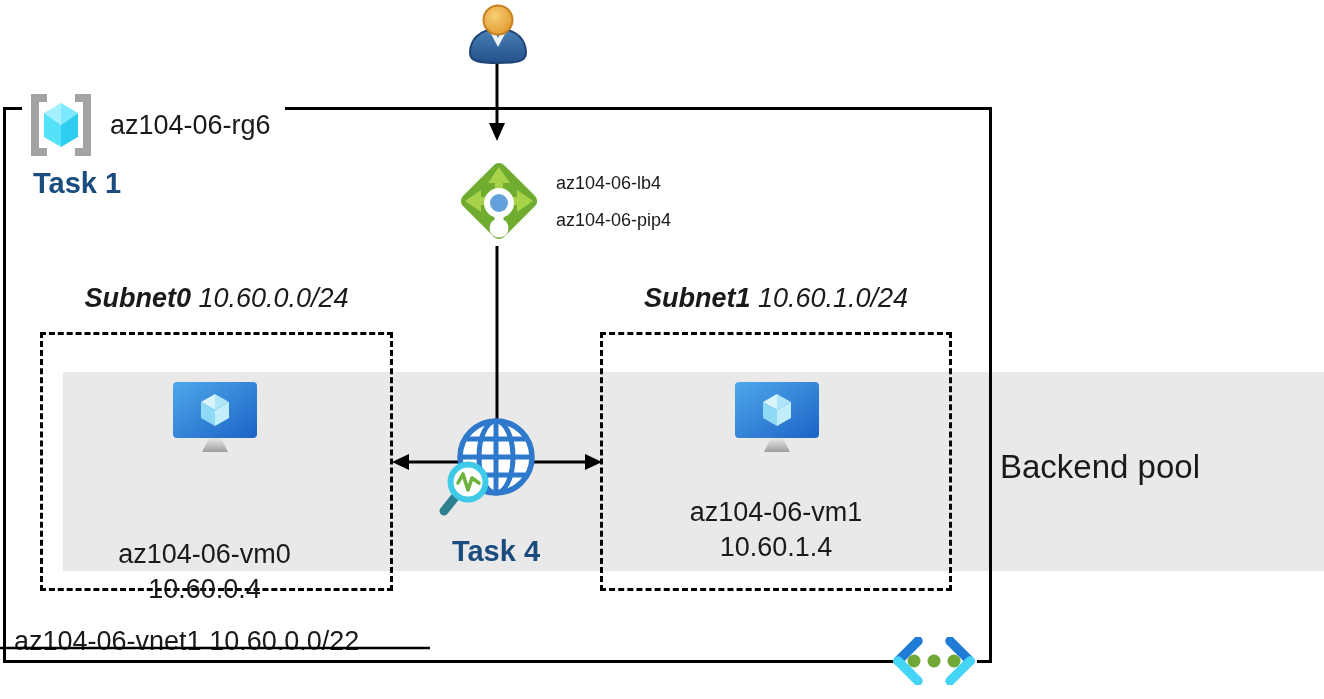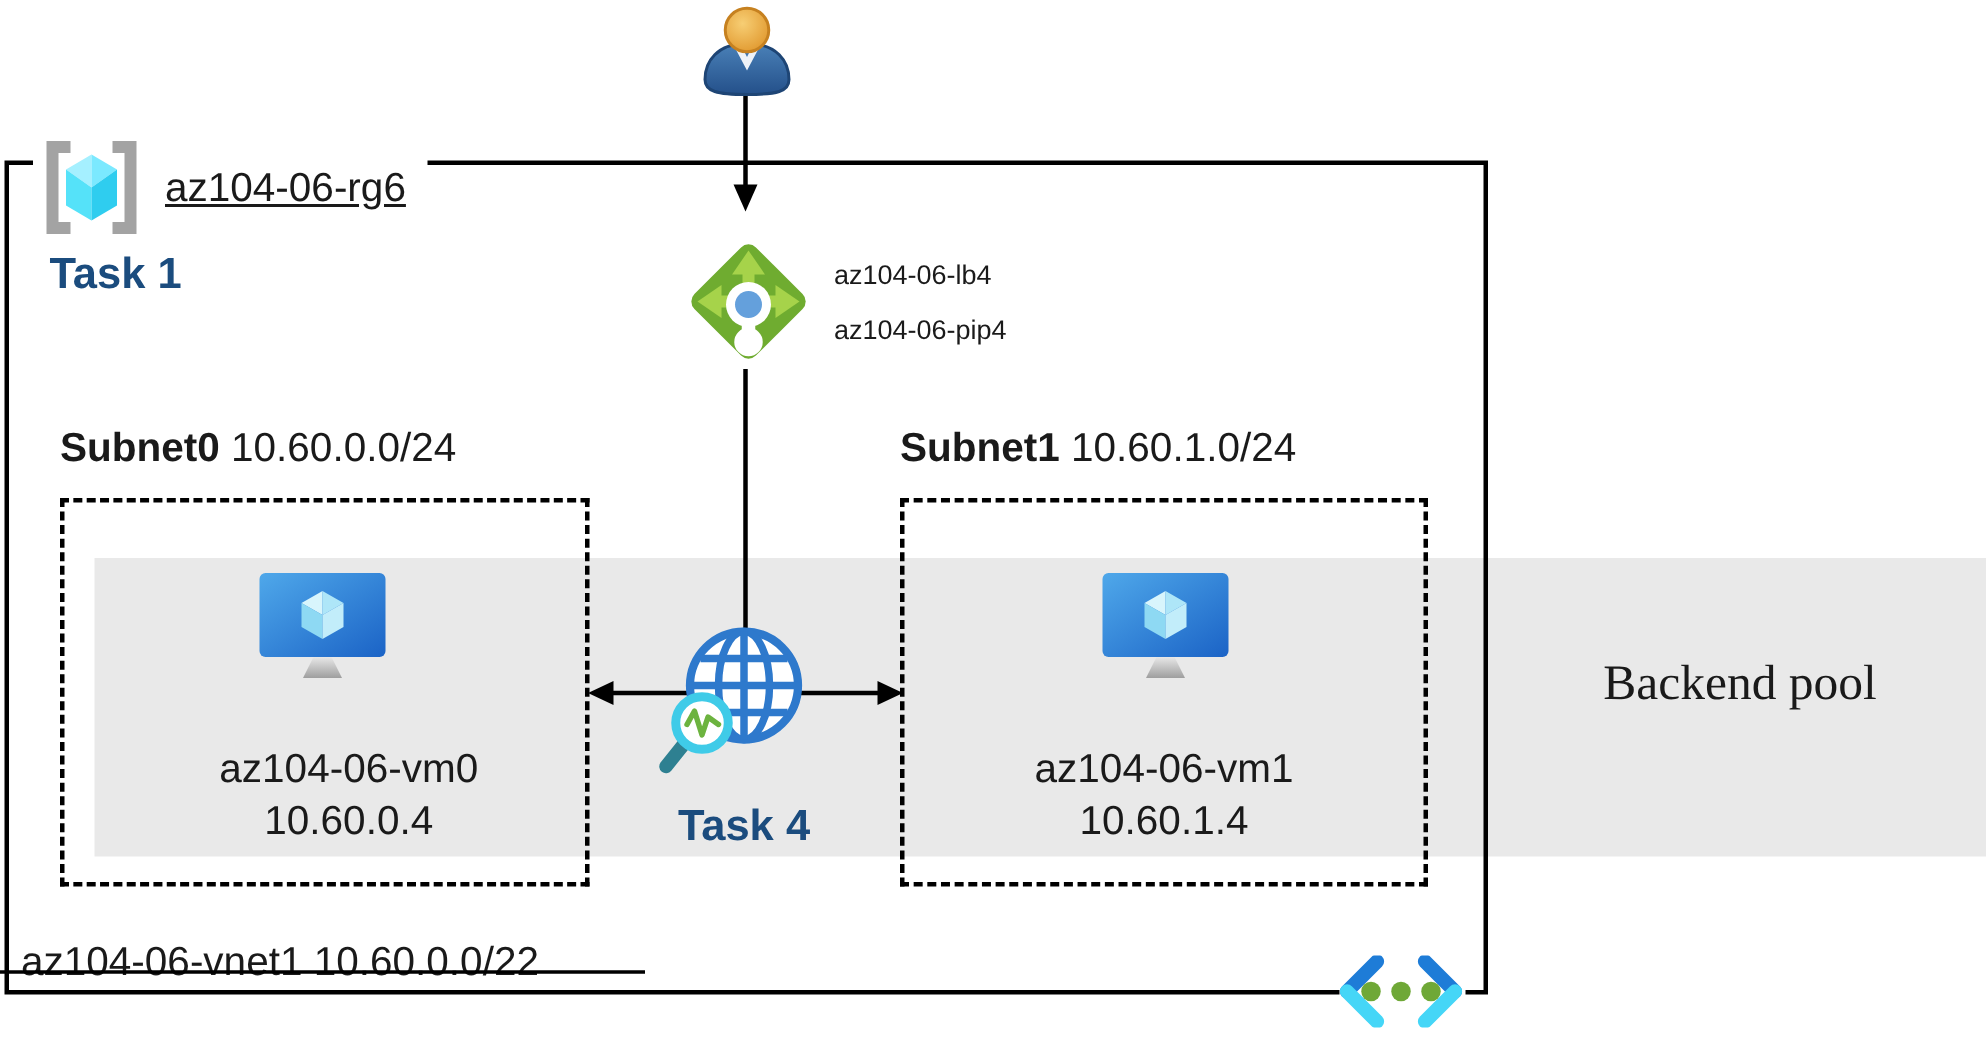--- a/index.html
+++ b/index.html
@@ -3,42 +3,42 @@
 <meta charset="utf-8">
 <style>
   html,body{margin:0;padding:0;background:#fff;}
   .canvas{
     position:relative;width:1324px;height:699px;background:#ffffff;
     font-family:"Liberation Sans",sans-serif;color:#1a1a1a;overflow:hidden;
   }
   .abs{position:absolute;}
   
   .band{left:63px;top:372px;width:1261px;height:199px;background:#e9e9e9;}
-  .backend-label{left:1000px;top:438px;width:320px;text-align:center;
-    font-size:33px;color:#1a1a1a;font-family:Liberation Serif, serif;}
+  .backend-label{left:1000px;top:448px;width:320px;
+    font-size:33px;color:#1a1a1a;}
   
   .rg-rect{left:3px;top:107px;width:989px;height:556px;border:3px solid #000;box-sizing:border-box;}
   
   .subnet-box{border:3px dashed #000;box-sizing:border-box;}
   .subnet0-box{left:40px;top:332px;width:353px;height:259px;}
   .subnet1-box{left:600px;top:332px;width:352px;height:259px;}
-  .subnet-title{top:283px;font-size:27px;white-space:nowrap;}
+  .subnet-title{top:283px;font-size:27px;text-align:center;white-space:nowrap;font-style:italic;}
   .subnet-title .sname{font-weight:bold;}
   .subnet0-title{left:40px;width:353px;}
   .subnet1-title{left:600px;width:352px;}
   .vm-label{top:495px;font-size:27px;line-height:35px;text-align:center;}
-  .vm0-label{left:56px;width:353px;}
+  .vm0-label{left:28px;width:353px;margin-top:42px;}
   .vm1-label{left:600px;width:352px;}
   
   .task{font-size:29px;font-weight:bold;color:#1b4c7e;white-space:nowrap;}
   .task1{left:33px;top:167px;}
   .task2{left:420px;top:535px;width:152px;text-align:center;}
   
   .rg-header{left:22px;top:91px;height:68px;background:#fff;display:flex;
-    align-items:center;gap:10px;padding-right:14px;text-decoration:underline;}
+    align-items:center;gap:10px;padding-right:14px;}
   .rg-name{font-size:27px;white-space:nowrap;}
   
   .lb-labels{left:556px;top:165px;font-size:18px;line-height:37px;white-space:nowrap;}
   
   .vnet-label{left:14px;top:626px;font-size:27px;white-space:nowrap;}
   
   .user-icon{left:464px;top:3px;}
   .lb-icon{left:451px;top:153px;}
   .globe-icon{left:438px;top:415px;}
   .vm0-icon{left:170px;top:380px;}

